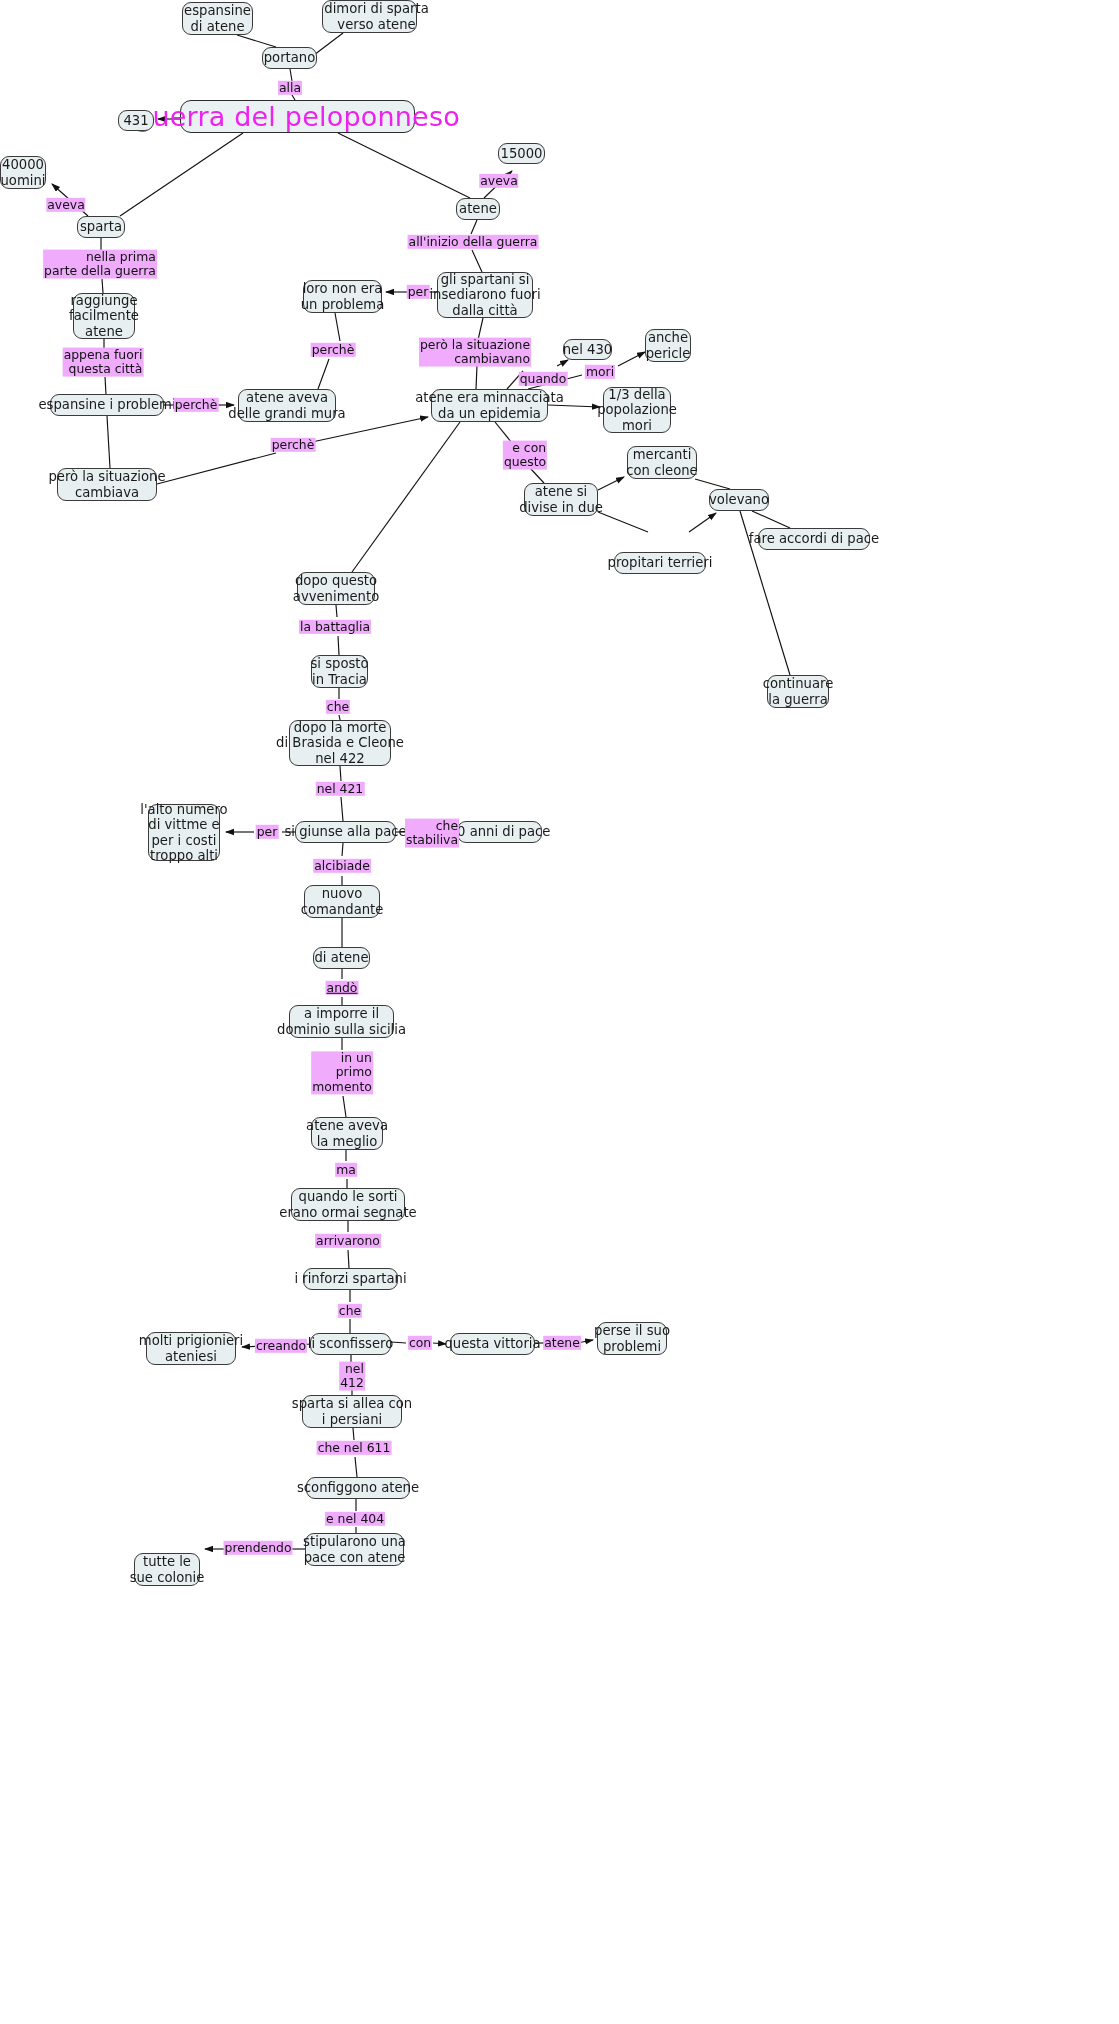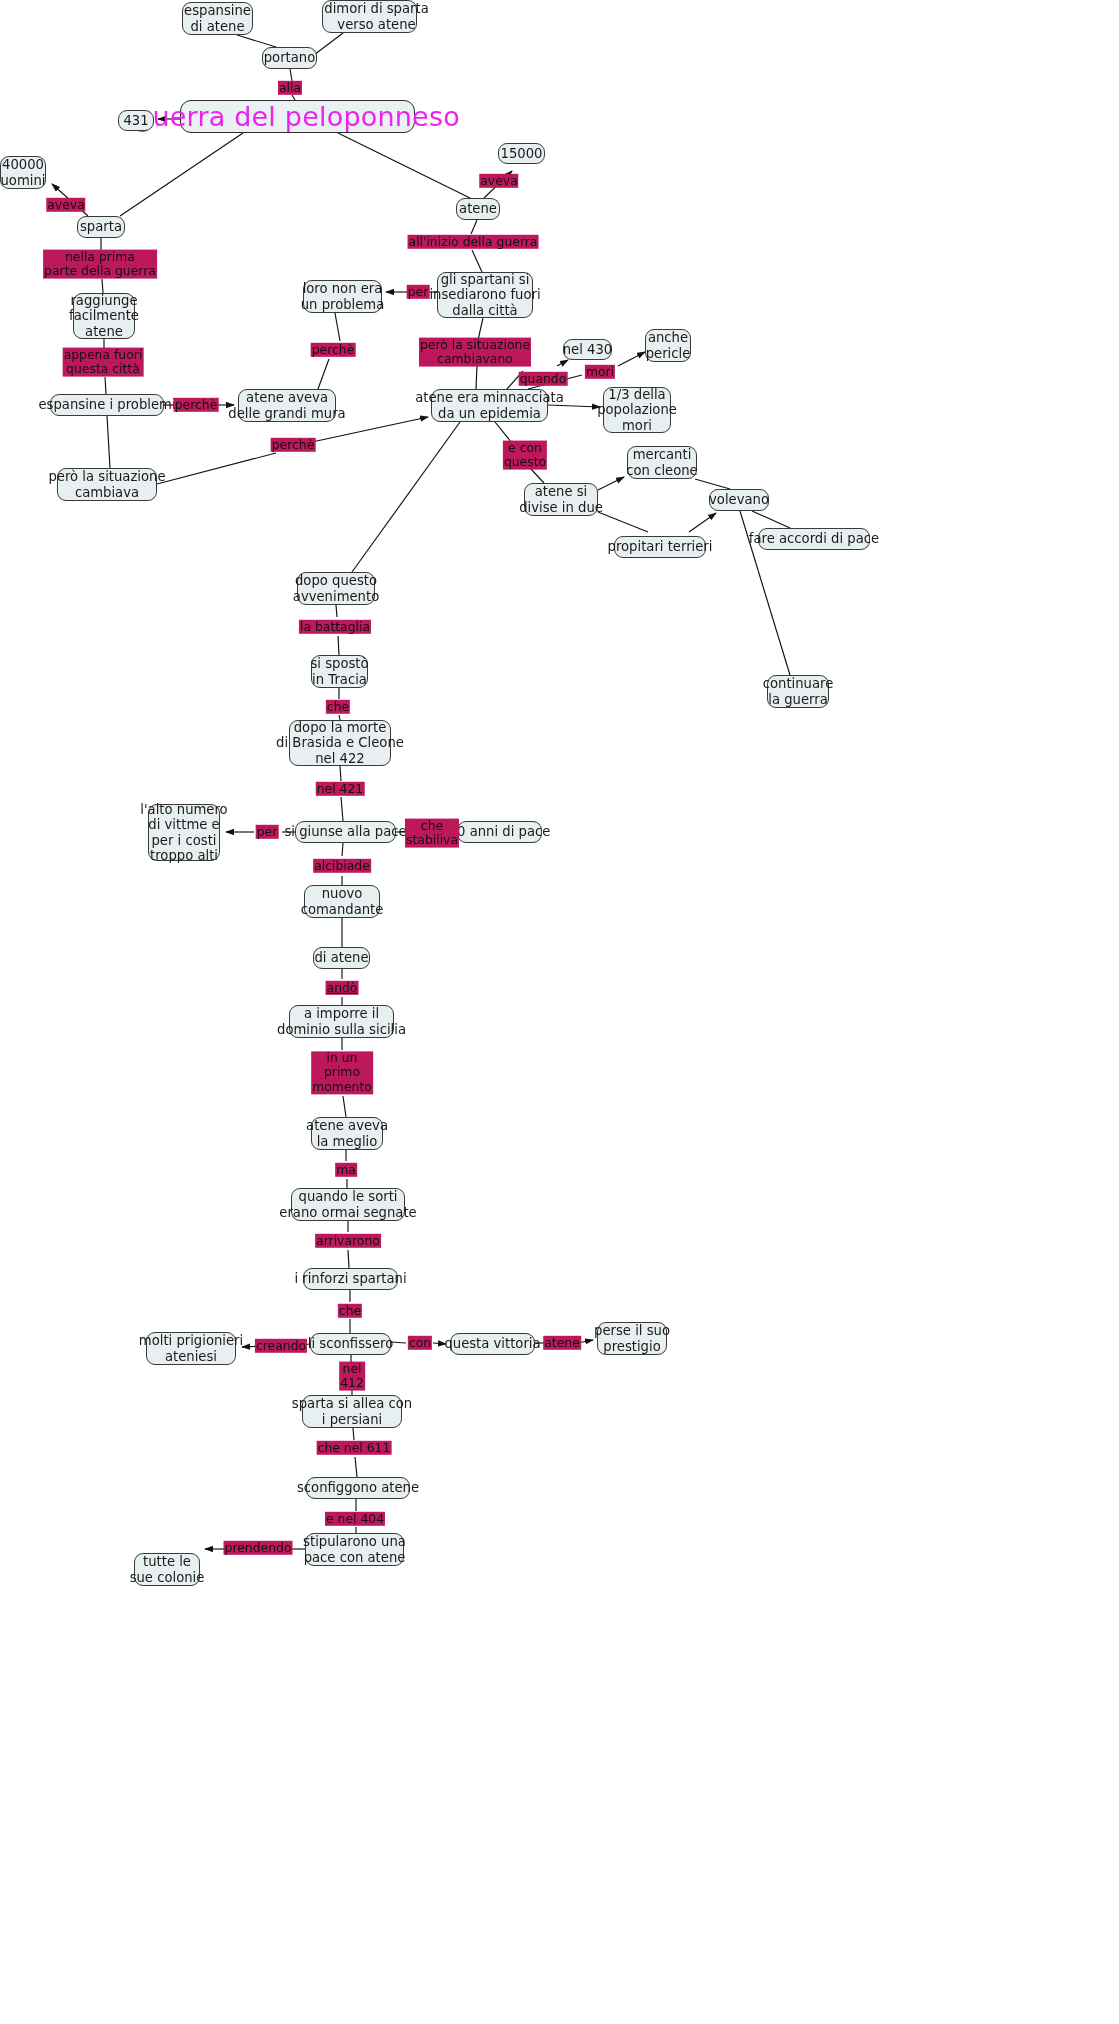--- a/index.html
+++ b/index.html
@@ -50,23 +50,23 @@
     font-size: 27px;
     line-height: 30px;
     letter-spacing: 0.2px;
     padding: 2px 12px;
   }
   .edge-label {
     position: absolute;
     font-size: 12.4px;
     line-height: 14.4px;
     color: #111111;
-    text-align: center;
+    text-align: right;
     white-space: pre;
-    background: #be185d;
+    background: #f0abfc;
     padding: 0 1px;
     transform: translate(-50%, -50%);
   }
 </style>
 </head>
 <body>
 
 <div id="canvas">
   <svg id="edge-layer" viewBox="0 0 1119 2024">
     <defs>
@@ -186,21 +186,21 @@
       <div class="node" style="left: 603px; top: 387px; width: 68px; height: 46px;">1/3 della
 popolazione
 mori</div>
       <div class="node" style="left: 627px; top: 446px; width: 70px; height: 33px;">mercanti
 con cleone</div>
       <div class="node" style="left: 57px; top: 468px; width: 100px; height: 33px;">però la situazione
 cambiava</div>
       <div class="node" style="left: 524px; top: 483px; width: 74px; height: 33px;">atene si
 divise in due</div>
       <div class="node" style="left: 709px; top: 489px; width: 60px; height: 22px;">volevano</div>
-      <div class="node" style="left: 614px; top: 536px; width: 92px; height: 22px;">propitari terrieri</div>
+      <div class="node" style="left: 614px; top: 552px; width: 92px; height: 22px;">propitari terrieri</div>
       <div class="node" style="left: 758px; top: 528px; width: 112px; height: 22px;">fare accordi di pace</div>
       <div class="node" style="left: 297px; top: 572px; width: 78px; height: 33px;">dopo questo
 avvenimento</div>
       <div class="node" style="left: 767px; top: 675px; width: 62px; height: 33px;">continuare
 la guerra</div>
       <div class="node" style="left: 311px; top: 655px; width: 57px; height: 33px;">si spostò
 in Tracia</div>
       <div class="node" style="left: 289px; top: 720px; width: 102px; height: 46px;">dopo la morte
 di Brasida e Cleone
 nel 422</div>
@@ -218,21 +218,21 @@
       <div class="node" style="left: 311px; top: 1117px; width: 72px; height: 33px;">atene aveva
 la meglio</div>
       <div class="node" style="left: 291px; top: 1188px; width: 114px; height: 33px;">quando le sorti
 erano ormai segnate</div>
       <div class="node" style="left: 303px; top: 1268px; width: 95px; height: 22px;">i rinforzi spartani</div>
       <div class="node" style="left: 146px; top: 1332px; width: 90px; height: 33px;">molti prigionieri
 ateniesi</div>
       <div class="node" style="left: 310px; top: 1333px; width: 81px; height: 22px;">li sconfissero</div>
       <div class="node" style="left: 450px; top: 1333px; width: 85px; height: 22px;">questa vittoria</div>
       <div class="node" style="left: 597px; top: 1322px; width: 70px; height: 33px;">perse il suo
-prestigio</div>
+problemi</div>
       <div class="node" style="left: 302px; top: 1395px; width: 100px; height: 33px;">sparta si allea con
 i persiani</div>
       <div class="node" style="left: 306px; top: 1477px; width: 104px; height: 22px;">sconfiggono atene</div>
       <div class="node" style="left: 134px; top: 1533px; width: 66px; height: 33px; margin-top: 20px;">tutte le
 sue colonie</div>
       <div class="node" style="left: 305px; top: 1533px; width: 99px; height: 33px;">stipularono una
 pace con atene</div>
     </div>
   <div id="labels-group">
       <div class="edge-label" style="left: 290px; top: 88px;">alla</div>

